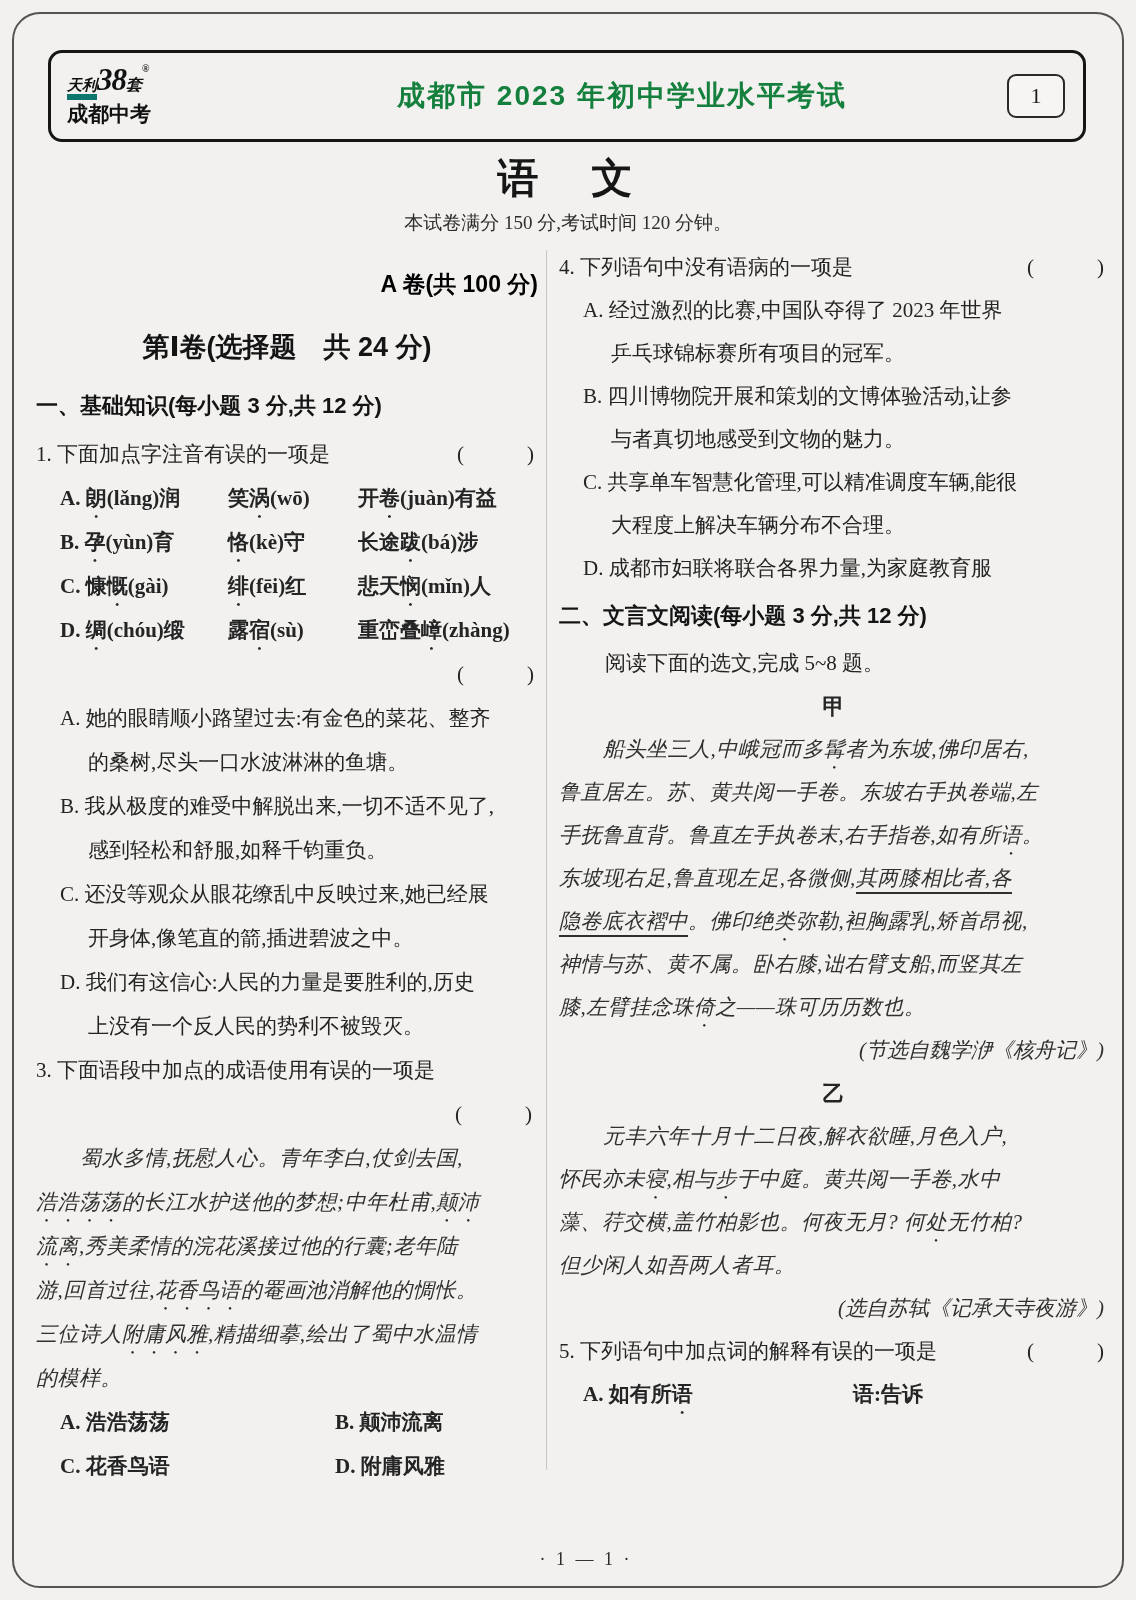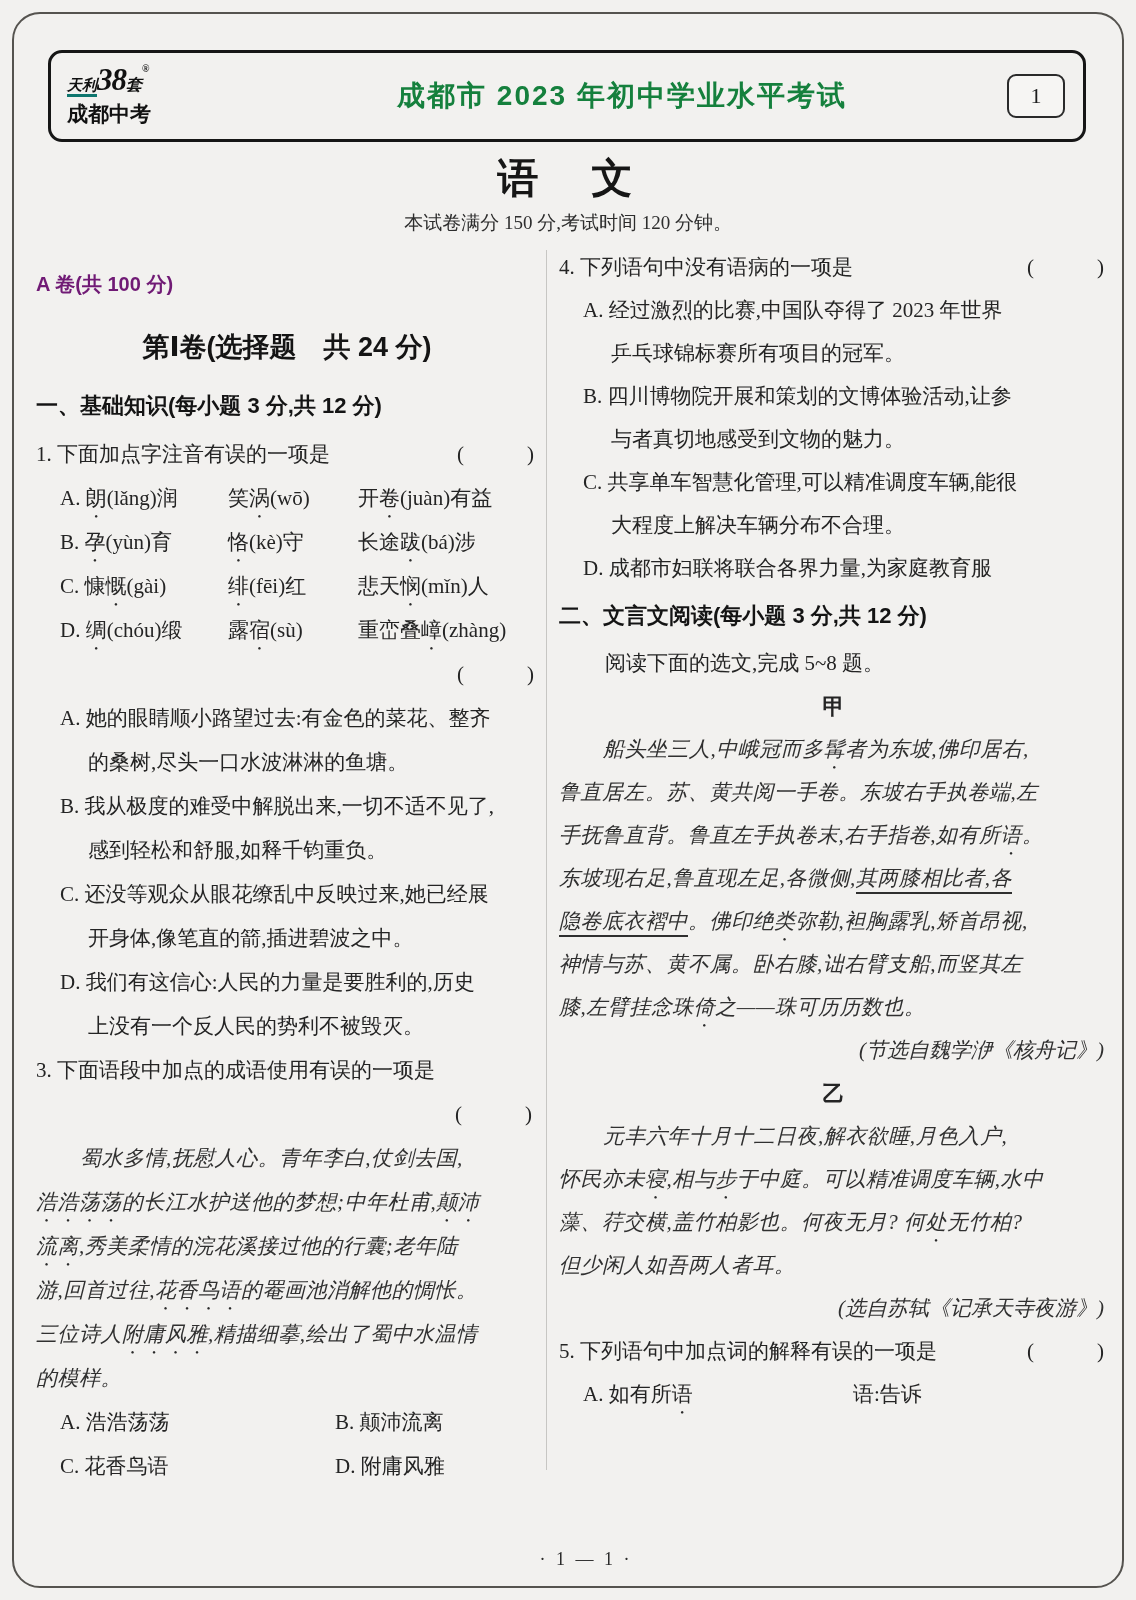--- a/index.html
+++ b/index.html
@@ -10,21 +10,21 @@
     font-family:"Liberation Serif","DejaVu Serif",serif;
   }
   .frame{position:absolute;inset:12px;border:2px solid #55534f;border-radius:28px;pointer-events:none;}
   
   .header-box{
     margin:50px 50px 0 48px;height:86px;border:3px solid #161616;border-radius:14px;
     display:flex;align-items:center;background:transparent;
   }
   .logo{padding-left:16px;width:170px;flex:none;}
   .brand{font-style:italic;font-weight:700;line-height:1;white-space:nowrap;color:#111;}
-  .brand-tl{font-size:15px;border-bottom:3px solid #0f766e;padding-bottom:1px;}
+  .brand-tl{font-size:15px;border-bottom:6px solid #0f766e;padding-bottom:1px;}
   .brand-38{font-size:31px;letter-spacing:-1px;}
   .brand-tao{font-size:16px;}
   .brand-reg{font-size:10px;vertical-align:top;}
   .brand-sub{font-family:"Liberation Sans","DejaVu Sans",sans-serif;font-weight:700;font-size:21px;margin-top:5px;color:#111;}
   .header-title{flex:1;text-align:center;font-family:"Liberation Sans","DejaVu Sans",sans-serif;
     font-weight:700;font-size:28px;letter-spacing:2px;color:#15803d;}
   .page-box{width:54px;height:40px;flex:none;border:2px solid #2a2a2a;border-radius:9px;
     line-height:40px;text-align:center;font-size:22px;margin-right:18px;color:#1c1c1c;background:#f6f5f3;}
   
   .subject{height:56px;line-height:56px;margin-top:8px;text-align:center;
@@ -32,39 +32,39 @@
   .subtitle{height:34px;line-height:34px;text-align:center;font-size:19px;color:#2d2d2d;}
   
   .columns{display:flex;padding:6px 28px 0 36px;align-items:stretch;}
   .col{font-size:21px;color:#242424;}
   .col-left{width:502px;flex:none;}
   .divider{width:1px;background:#c7c6c3;margin:4px 12px 18px 8px;flex:none;}
   .col-right{flex:1;min-width:0;}
   .line{height:44px;line-height:44px;white-space:nowrap;}
   .col-right .line{height:43px;line-height:43px;}
   
-  .sec-a{font-family:"Liberation Sans","DejaVu Sans",sans-serif;font-weight:700;font-size:20px;
-    text-align:left;height:60px;line-height:60px;margin-top:8px;color:#701a75;}
+  .sec-a{font-family:"Liberation Sans","DejaVu Sans",sans-serif;font-weight:700;font-size:23px;
+    text-align:right;height:60px;line-height:60px;margin-top:8px;color:#000000;}
   .sec-b{font-family:"Liberation Sans","DejaVu Sans",sans-serif;font-weight:700;font-size:27px;
     text-align:center;height:66px;line-height:66px;color:#141414;}
   .h-sec{font-family:"Liberation Sans","DejaVu Sans",sans-serif;font-weight:700;font-size:22px;
     height:52px;line-height:52px;color:#141414;}
   .col-right .h-sec{height:52px;line-height:52px;}
   .stem{display:flex;}
   .stem .txt{flex:none;}
   .stem .paren{margin-left:auto;padding-right:4px;}
   .pr{text-align:right;padding-right:6px;}
   .opt{padding-left:24px;}
   .opt2{padding-left:52px;}
   .read{padding-left:46px;}
   .mid{text-align:center;font-weight:700;font-size:22px;}
   .kai{font-style:italic;letter-spacing:0.5px;color:#303030;}
   .ind{text-indent:44px;}
   .src{font-style:italic;text-align:right;padding-right:4px;color:#303030;}
-  .row{padding-left:24px;}
+  .row{padding-left:24px;font-weight:bold;}
   .cell{display:inline-block;vertical-align:top;}
   
   .m-dot{
     -webkit-text-emphasis:filled dot #2a2a2a;
     -webkit-text-emphasis-position:under right;
     text-emphasis:filled dot #2a2a2a;
     text-emphasis-position:under right;
   }
   .m-u{border-bottom:2px solid #2f2f2f;padding-bottom:2px;}
   
@@ -144,21 +144,21 @@
       <div class="line kai ind"><span class="txt"><span>船头坐三人,中峨冠而多</span><span class="m-dot">髯</span><span>者为东坡,佛印居右,</span></span></div>
       <div class="line kai"><span class="txt"><span>鲁直居左。苏、黄共阅一手卷。东坡右手执卷端,左</span></span></div>
       <div class="line kai"><span class="txt"><span>手抚鲁直背。鲁直左手执卷末,右手指卷,如有所</span><span class="m-dot">语</span><span>。</span></span></div>
       <div class="line kai"><span class="txt"><span>东坡现右足,鲁直现左足,各微侧,</span><span class="m-u">其两膝相比者,各</span></span></div>
       <div class="line kai"><span class="txt"><span class="m-u">隐卷底衣褶中</span><span>。佛印绝</span><span class="m-dot">类</span><span>弥勒,袒胸露乳,矫首昂视,</span></span></div>
       <div class="line kai"><span class="txt"><span>神情与苏、黄不属。卧右膝,诎右臂支船,而竖其左</span></span></div>
       <div class="line kai"><span class="txt"><span>膝,左臂挂念珠</span><span class="m-dot">倚</span><span>之——珠可历历数也。</span></span></div>
       <div class="line src"><span class="txt"><span>(节选自魏学洢《核舟记》)</span></span></div>
       <div class="line mid"><span class="txt"><span>乙</span></span></div>
       <div class="line kai ind"><span class="txt"><span>元丰六年十月十二日夜,解衣欲睡,月色入户,</span></span></div>
-      <div class="line kai"><span class="txt"><span>怀民亦未</span><span class="m-dot">寝</span><span>,相与</span><span class="m-dot">步</span><span>于中庭。可以精准调度车辆,水中</span></span></div>
+      <div class="line kai"><span class="txt"><span>怀民亦未</span><span class="m-dot">寝</span><span>,相与</span><span class="m-dot">步</span><span>于中庭。黄共阅一手卷,水中</span></span></div>
       <div class="line kai"><span class="txt"><span>藻、荇交横,盖竹柏影也。何夜无月? 何</span><span class="m-dot">处</span><span>无竹柏?</span></span></div>
       <div class="line kai"><span class="txt"><span>但少闲人如吾两人者耳。</span></span></div>
       <div class="line src"><span class="txt"><span>(选自苏轼《记承天寺夜游》)</span></span></div>
       <div class="line stem">
         <span class="txt"><span>5. 下列语句中加点词的解释有误的一项是</span></span>
         <span class="paren">(   )</span>
       </div>
       <div class="line row"><span class="cell" style="width: 270px;"><span>A. 如有所</span><span class="m-dot">语</span></span><span class="cell"><span>语:告诉</span></span></div>
     </div>
 </div>

